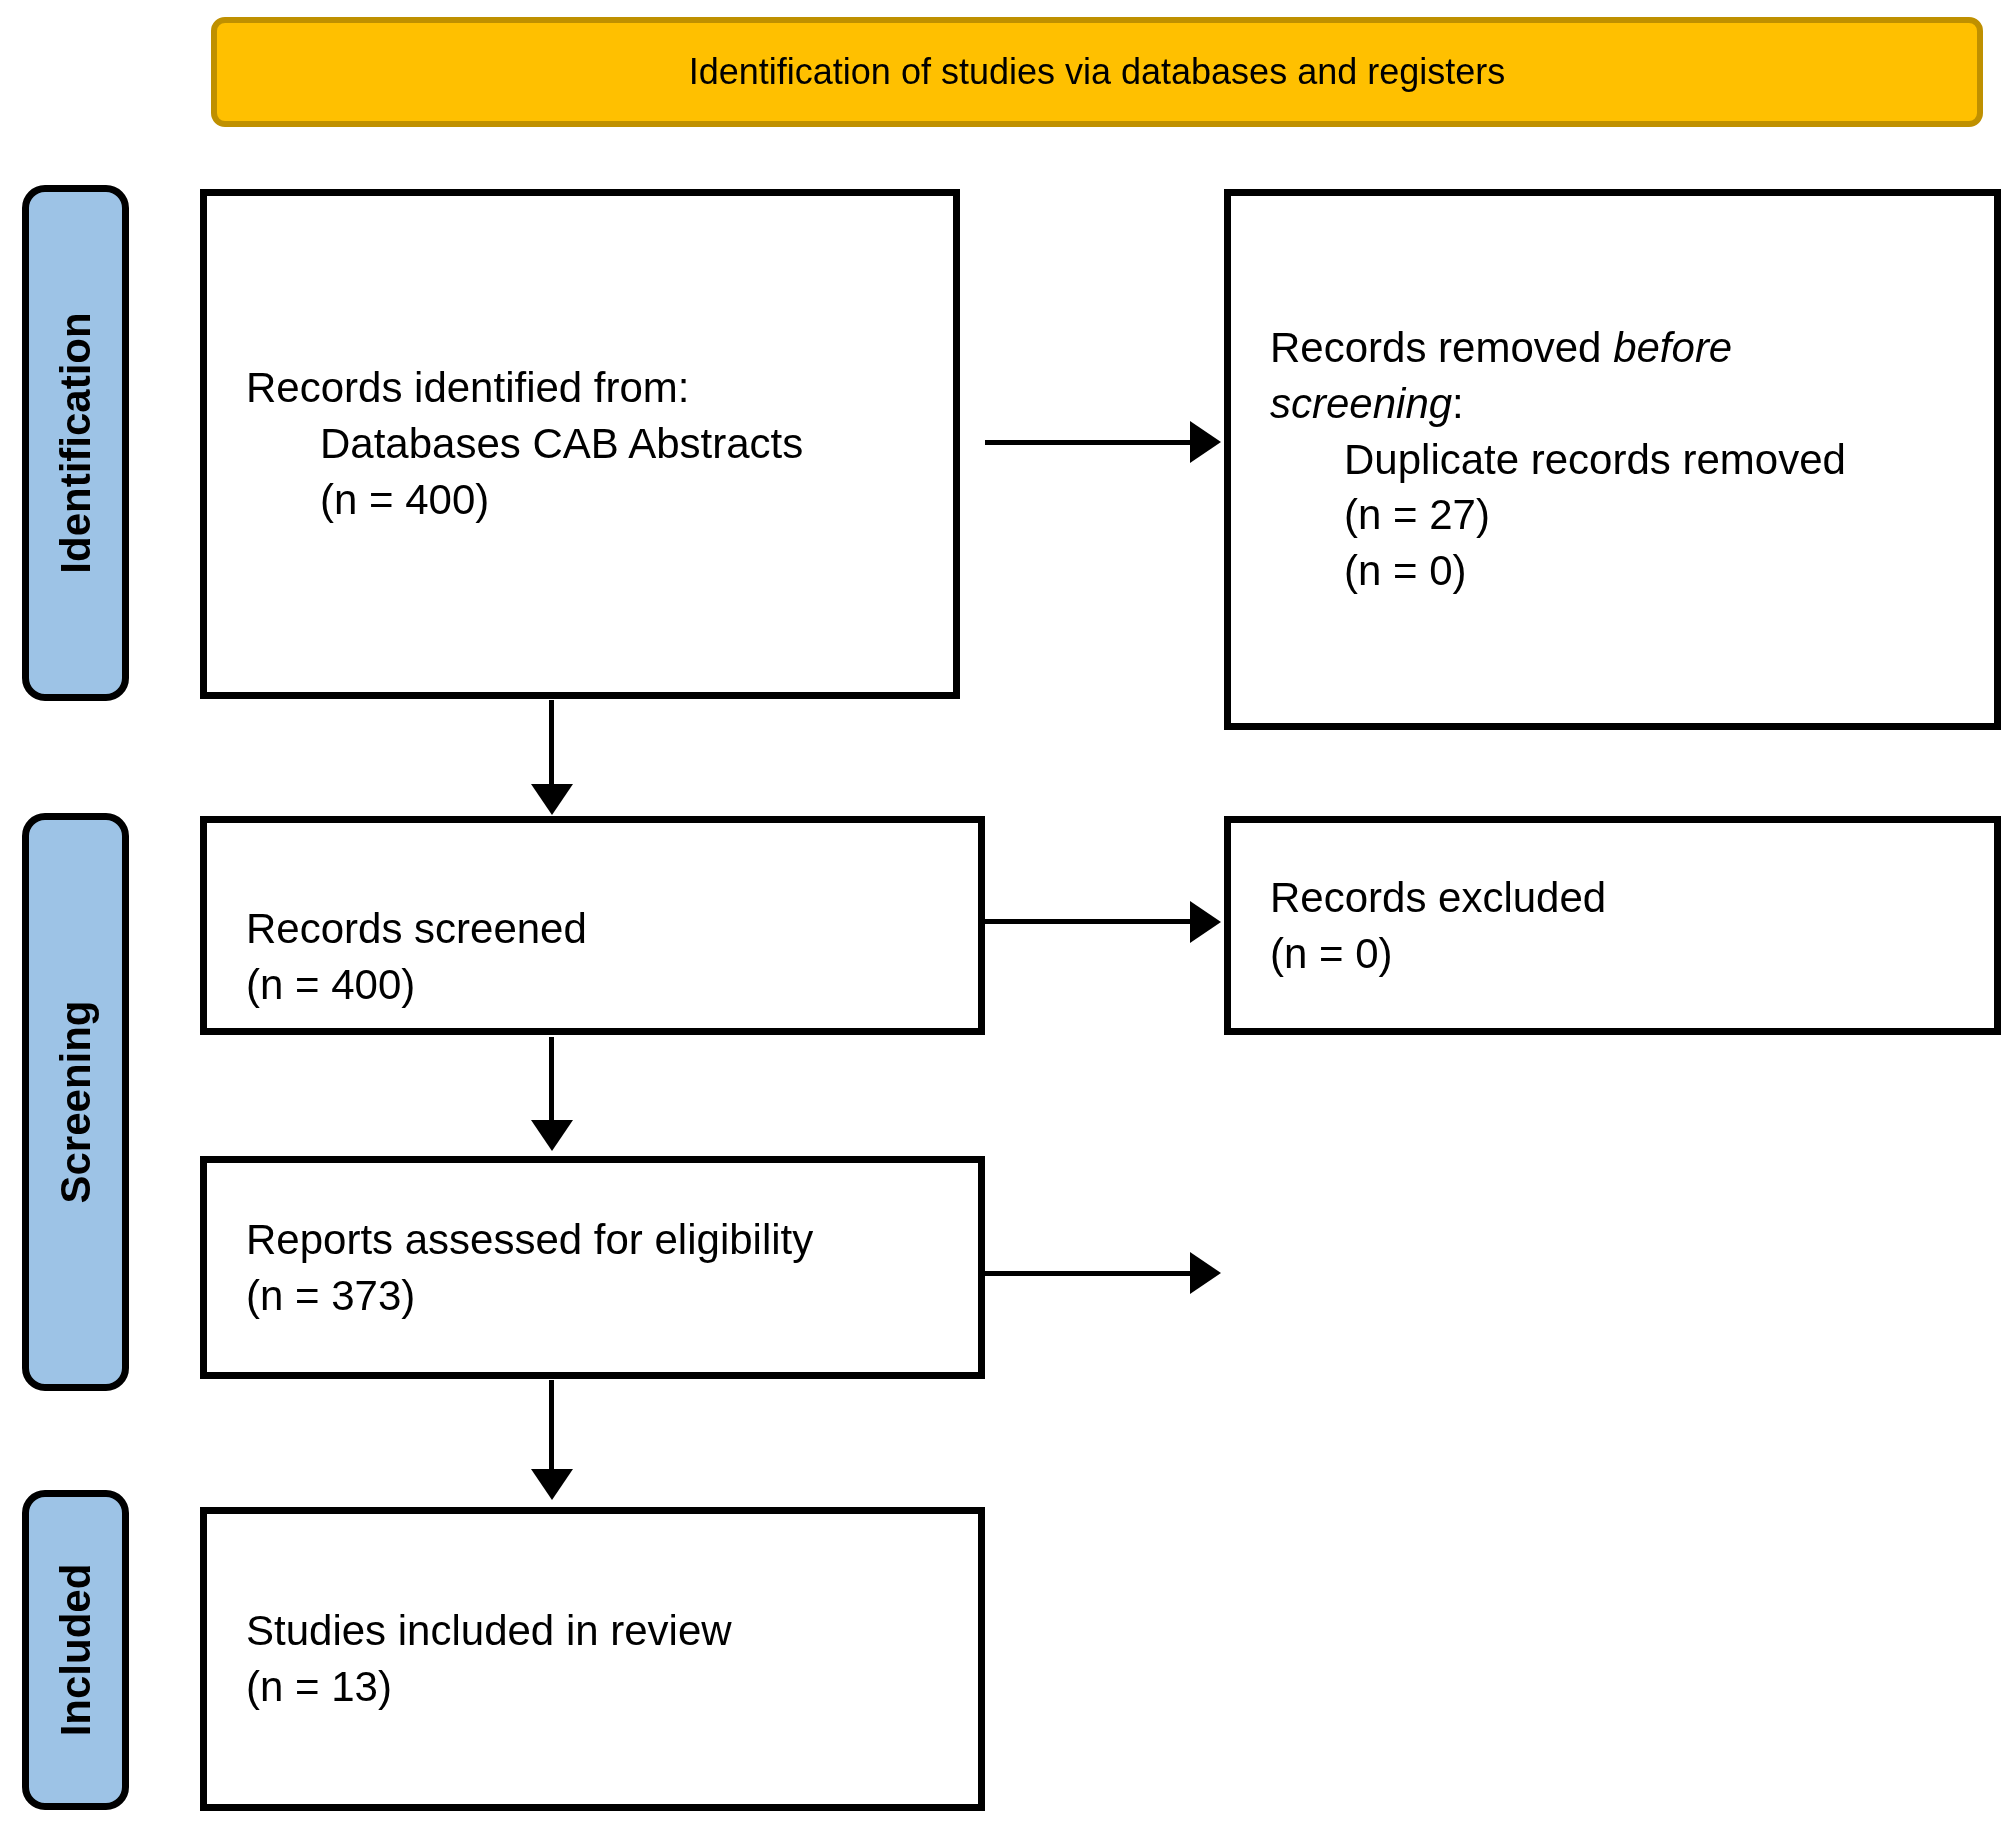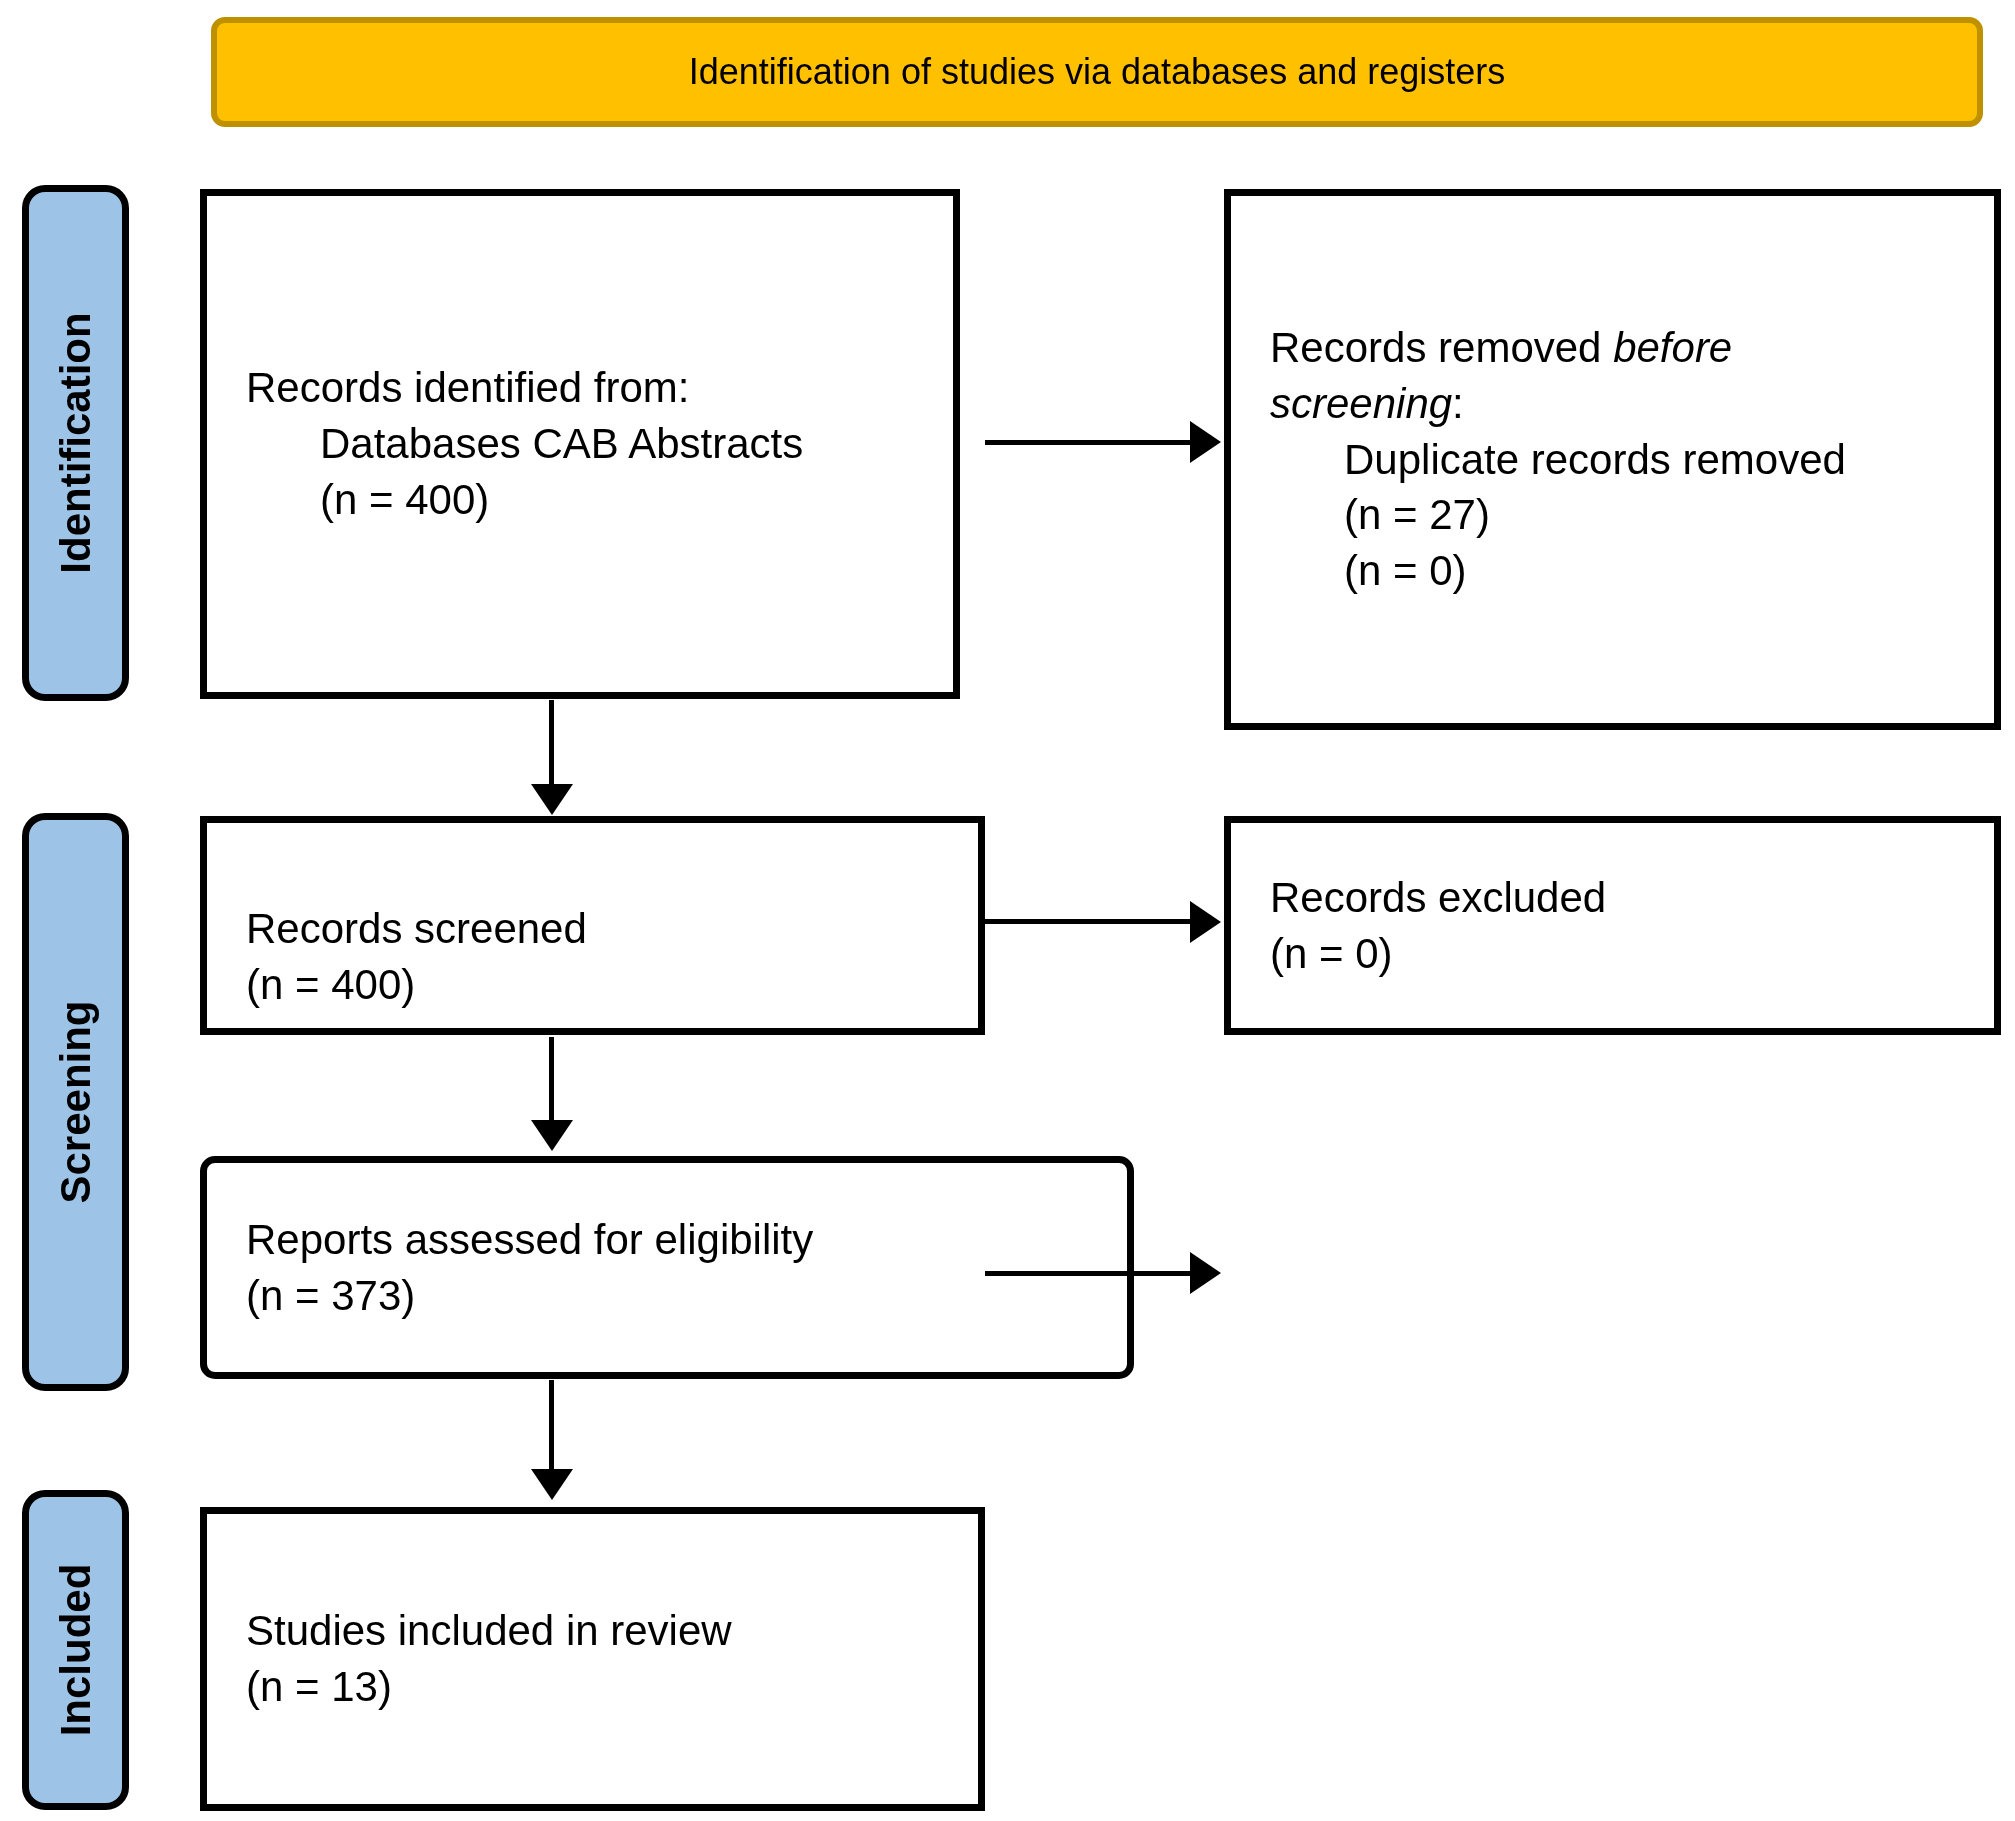--- a/index.html
+++ b/index.html
@@ -59,21 +59,21 @@
     border: 7px solid var(--box-border);
     display: flex; flex-direction: column; justify-content: center;
     padding: 15.5px 19.4px 15.5px 39px;
     font-size: 42px; line-height: 1.33;
   }
   .indent { padding-left: 74px; }
   .box-identified        { left: 200px;  top: 189px;  width: 760px; height: 510px; }
   .box-removed           { left: 1224px; top: 189px;  width: 777px; height: 541px; }
   .box-screened          { left: 200px;  top: 816px; width: 785px; height: 219px; justify-content: flex-end; }
   .box-records-excluded  { left: 1224px; top: 816px; width: 777px; height: 219px; }
-  .box-assessed          { left: 200px;  top: 1156px; width: 934px; height: 223px; border-radius: 15px; }
+  .box-assessed          { left: 200px;  top: 1156px; width: 785px; height: 223px; }
   .box-reports-excluded  { left: 1224px; top: 1156px; width: 777px; height: 466px; }
   .box-included-studies  { left: 200px;  top: 1507px; width: 785px; height: 304px; }
 
   
   .hline { position: absolute; height: 4.7px; background: var(--line-color); }
   .vline { position: absolute; width: 4.7px;  background: var(--line-color); }
   .head-right {
     position: absolute; width: 0; height: 0;
     border-top: 21px solid transparent;
     border-bottom: 21px solid transparent;

